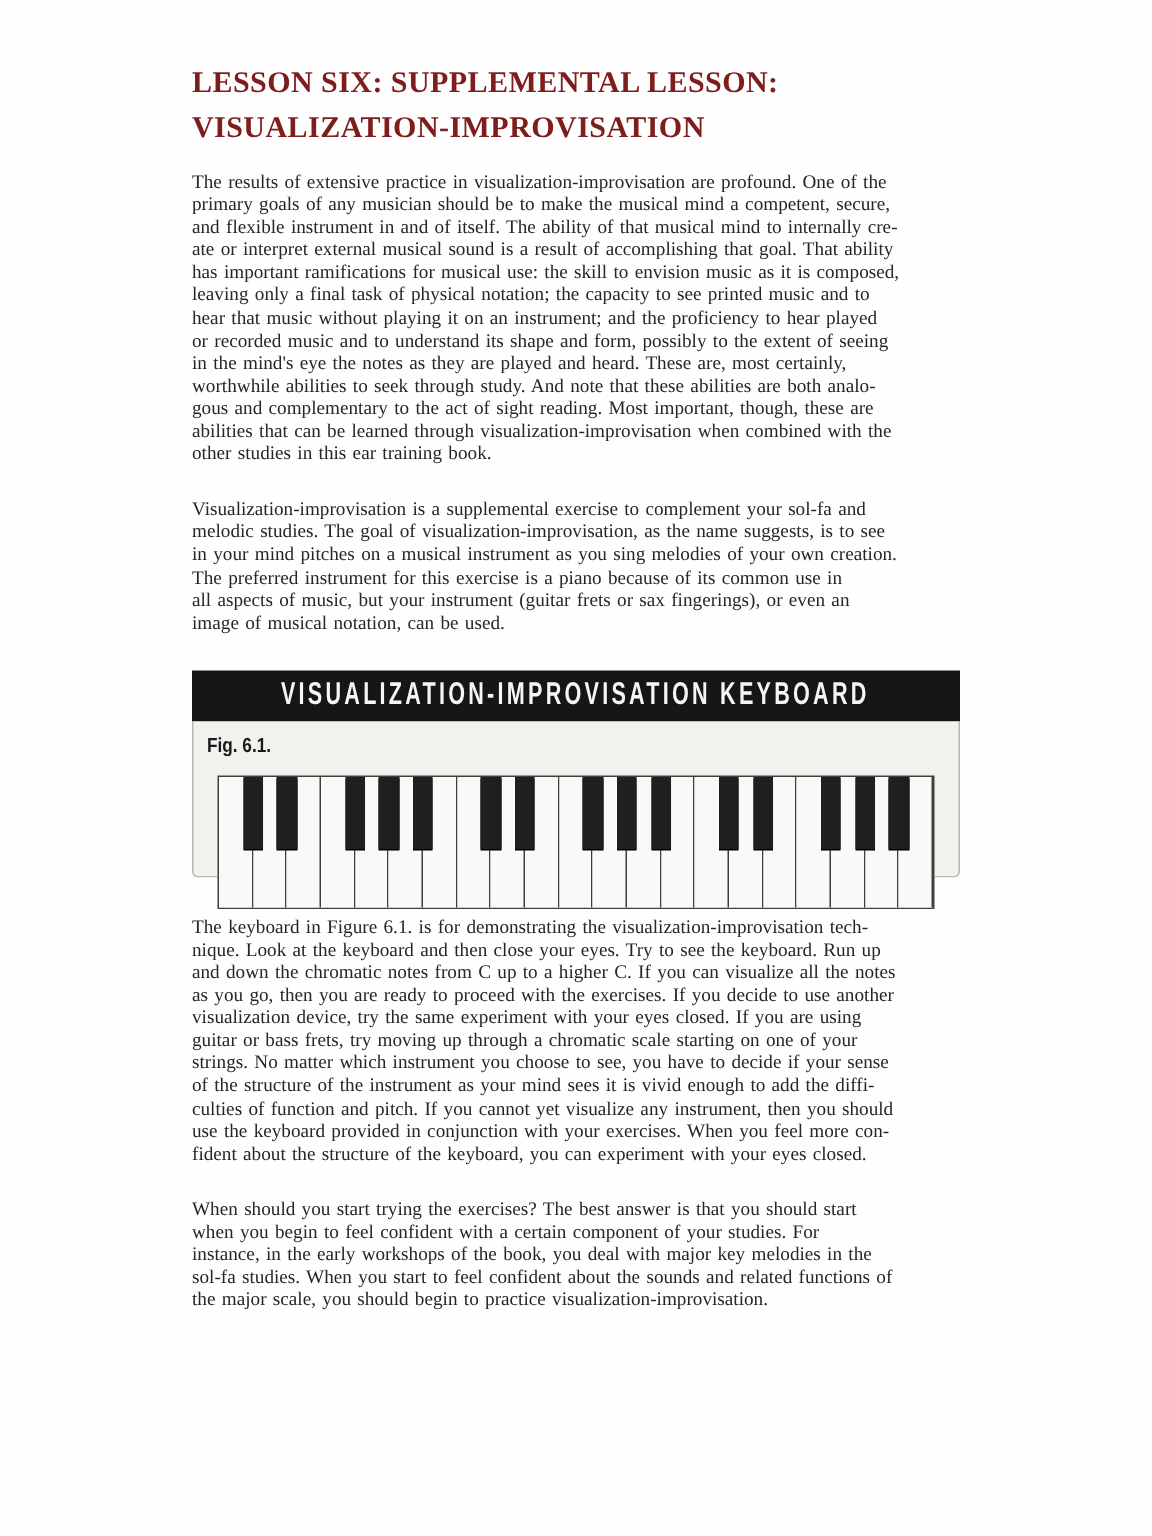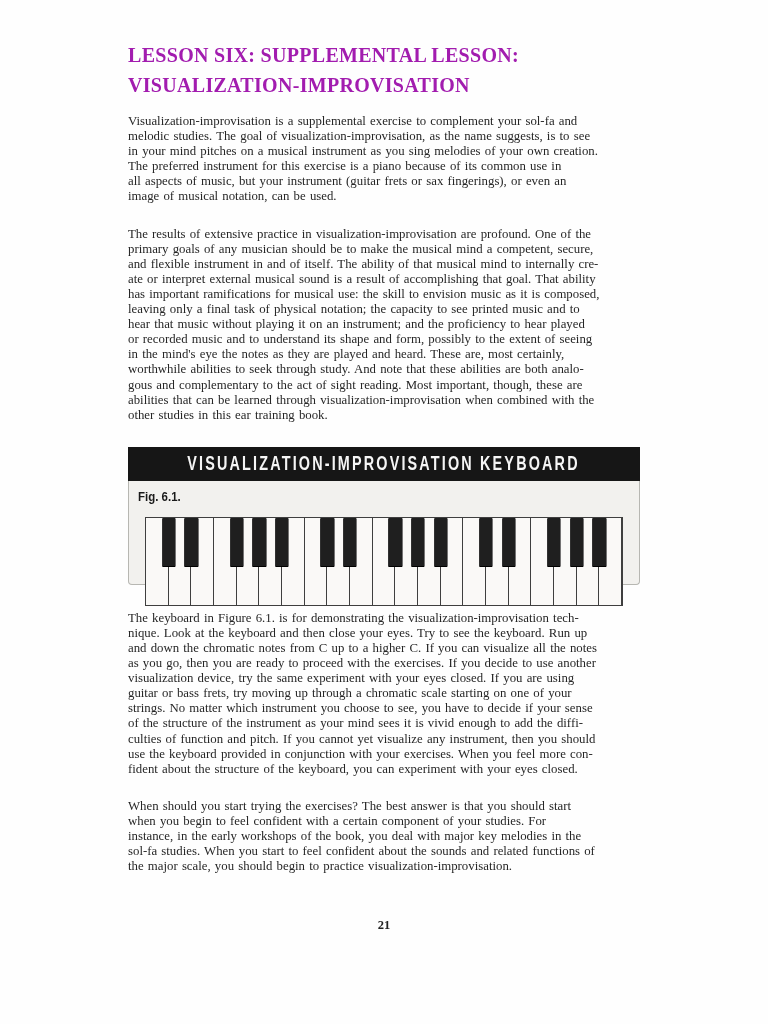--- a/index.html
+++ b/index.html
@@ -14,21 +14,21 @@
     color:#262626;
     overflow:hidden;
   }
   .title{
     font-size:20px;
     font-weight:bold;
     line-height:30px;
     letter-spacing:0.3px;
     margin:0 0 14px 0;
     white-space:pre-line;
-    color:#a21caf;
+    color:#7f1d1d;
   }
   .para{
     font-size:12.8px;
     line-height:15.1px;
     word-spacing:1px;
     margin:0 0 22px 0;
     white-space:pre-line;
   }
   .figure{
     margin:24px 0 26px 0;
@@ -102,41 +102,41 @@
     color:#222;
   }
 </style>
 </head>
 <body>
 
 <div class="page">
 
   <h1 class="title">LESSON SIX: SUPPLEMENTAL LESSON:
 VISUALIZATION-IMPROVISATION</h1>
-
-  <p class="para">Visualization-improvisation is a supplemental exercise to complement your sol-fa and
-melodic studies. The goal of visualization-improvisation, as the name suggests, is to see
-in your mind pitches on a musical instrument as you sing melodies of your own creation.
-The preferred instrument for this exercise is a piano because of its common use in
-all aspects of music, but your instrument (guitar frets or sax fingerings), or even an
-image of musical notation, can be used.</p>
 
   <p class="para">The results of extensive practice in visualization-improvisation are profound. One of the
 primary goals of any musician should be to make the musical mind a competent, secure,
 and flexible instrument in and of itself. The ability of that musical mind to internally cre-
 ate or interpret external musical sound is a result of accomplishing that goal. That ability
 has important ramifications for musical use: the skill to envision music as it is composed,
 leaving only a final task of physical notation; the capacity to see printed music and to
 hear that music without playing it on an instrument; and the proficiency to hear played
 or recorded music and to understand its shape and form, possibly to the extent of seeing
 in the mind's eye the notes as they are played and heard. These are, most certainly,
 worthwhile abilities to seek through study. And note that these abilities are both analo-
 gous and complementary to the act of sight reading. Most important, though, these are
 abilities that can be learned through visualization-improvisation when combined with the
 other studies in this ear training book.</p>
+
+  <p class="para">Visualization-improvisation is a supplemental exercise to complement your sol-fa and
+melodic studies. The goal of visualization-improvisation, as the name suggests, is to see
+in your mind pitches on a musical instrument as you sing melodies of your own creation.
+The preferred instrument for this exercise is a piano because of its common use in
+all aspects of music, but your instrument (guitar frets or sax fingerings), or even an
+image of musical notation, can be used.</p>
 
   <figure class="figure" style="margin-left:0;margin-right:0;">
     <div class="fig-header">
       <span class="fig-header-text">VISUALIZATION-IMPROVISATION KEYBOARD</span>
     </div>
     <div class="fig-body">
       <div class="fig-label">Fig. 6.1.</div>
       <div class="keyboard" id="keyboard">
           <div class="white-key" style="background: rgb(250, 249, 247);"></div>
           <div class="white-key" style="background: rgb(250, 249, 247);"></div>
@@ -189,15 +189,14 @@
 culties of function and pitch. If you cannot yet visualize any instrument, then you should
 use the keyboard provided in conjunction with your exercises. When you feel more con-
 fident about the structure of the keyboard, you can experiment with your eyes closed.</p>
 
   <p class="para">When should you start trying the exercises? The best answer is that you should start
 when you begin to feel confident with a certain component of your studies. For
 instance, in the early workshops of the book, you deal with major key melodies in the
 sol-fa studies. When you start to feel confident about the sounds and related functions of
 the major scale, you should begin to practice visualization-improvisation.</p>
 
-  <div class="page-number">21</div>
 
 </div>
 
 </body></html>

